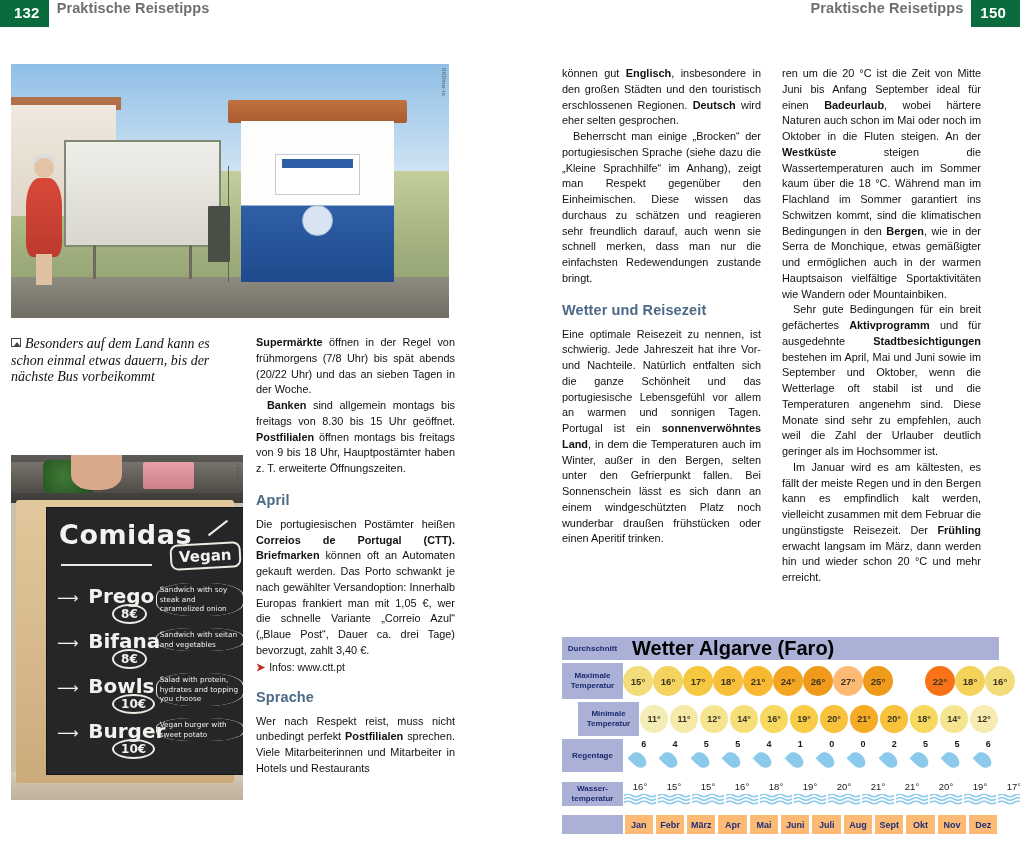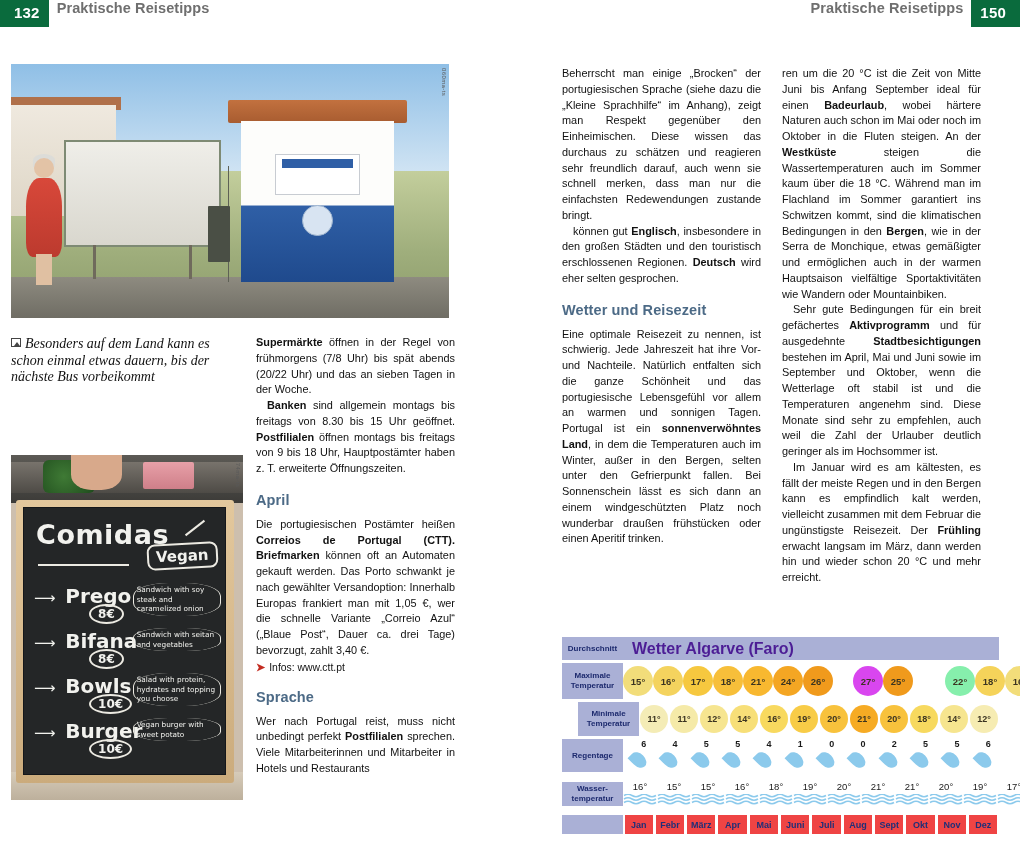--- a/index.html
+++ b/index.html
@@ -141,21 +141,21 @@
              background: radial-gradient(circle at 40% 50%, #3f7a35, #1e4a1c); border-radius: 6px; }
   .p2-box { position: absolute; left: 57%; top: 2%; width: 22%; height: 8%;
              background: linear-gradient(#e7a0a8, #cf7f89); border-radius: 2px; }
   .p2-floor { position: absolute; left: 0; right: 0; bottom: 0; height: 8%;
              background: linear-gradient(#d6cbb9, #bdb09c); }
   .p2-frame { position: absolute; left: 2%; top: 13%; width: 94%; height: 82%;
              background: linear-gradient(#e3c89d, #cbab7c); border-radius: 3px;
              padding: 3.2%; }
   .p2-board { width: 100%; height: 100%; background: #242627;
              border: 1px solid #15171a; position: relative;
-             font-family: "DejaVu Sans", sans-serif; color: #f2f2ee; overflow: hidden; }
+             font-family: "DejaVu Sans", sans-serif; color: #f2f2ee; overflow: hidden; margin-left: 23px; }
   .p2-title { position: absolute; left: 6%; top: 4%; font-size: 27px;
              font-weight: bold; letter-spacing: .5px; }
   .p2-underline { position: absolute; left: 7%; top: 21%; width: 45%;
              border-top: 2px solid #eceae2; }
   .p2-vegan { position: absolute; right: 4%; top: 13%;
              border: 2px solid #eceae2; border-radius: 8px;
              padding: 2px 7px; font-size: 15px; font-weight: bold;
              transform: rotate(-3deg); }
   .p2-pointer { position: absolute; right: 9%; top: 7%;
              width: 24px; border-top: 2px solid #eceae2;
@@ -176,22 +176,22 @@
   
   .weather { position: absolute; left: 562px; top: 637px; width: 437px; }
   .wrow { display: flex; align-items: stretch; margin-bottom: 3px; }
   .wlabel {
     width: 61px; flex: 0 0 61px; background: #aab0d6; color: #1d2a6e;
     font-size: 8px; font-weight: bold; line-height: 10px; text-align: center;
     display: flex; align-items: center; justify-content: center;
     padding: 2px 2px;
   }
   .wtitlebar {
-    flex: 1; background: #aab0d6; color: #4c1d95;
-    font-size: 16px; font-weight: bold;
+    flex: 1; background: #aab0d6; color: #000000;
+    font-size: 20px; font-weight: bold;
     display: flex; align-items: center; padding-left: 9px; height: 23px;
   }
   .wcells { flex: 1; display: flex; }
   .wcell { flex: 1; display: flex; flex-direction: column;
            align-items: center; justify-content: center; }
   .tbubble {
     width: 30px; height: 30px; border-radius: 50%;
     display: flex; align-items: center; justify-content: center;
     font-size: 9.5px; font-weight: bold; color: #3b3421;
   }
@@ -207,21 +207,21 @@
           border-radius: 0 50% 50% 50%; transform: rotate(-45deg);
           margin-bottom: 3px; }
   .row-water { height: 37px; align-items: center; }
   .watercell { width: 100%; height: 100%; display: flex;
                flex-direction: column; align-items: center; justify-content: center; }
   .watertemp { font-size: 9.5px; color: #1a1a1a; margin-bottom: 2px; }
   .waves { width: 34px; height: 12px; }
   .row-months { height: 19px; }
   .wlabel.blank { background: #aab0d6; }
   .mcell { flex: 1; display: flex; align-items: center; justify-content: center;
-           margin: 0 1.5px; background: #ef4444; color: #1f2f78;
+           margin: 0 1.5px; background: #fdba74; color: #1f2f78;
            font-size: 9px; font-weight: bold; }
 </style>
 </head>
 <body>
 
 <div class="page">
 
   <div class="head head-left">
     <span class="folio folio-left">132</span>
     <span class="head-title">Praktische Reisetipps</span>
@@ -311,26 +311,26 @@
     <p class="body"><b>Banken</b><span> sind allgemein montags bis freitags von 8.30 bis 15 Uhr geöffnet. </span><b>Postfilialen</b><span> öffnen montags bis freitags von 9 bis 18 Uhr, Hauptpostämter haben z. T. erweiterte Öffnungszeiten.</span></p>
 
     <h2 class="sec">April</h2>
     <p class="body"><span>Die portugiesischen Postämter heißen </span><b>Correios de Portugal (CTT). Briefmarken</b><span> können oft an Automaten gekauft werden. Das Porto schwankt je nach gewählter Versandoption: Innerhalb Europas frankiert man mit 1,05 €, wer die schnelle Variante „Correio Azul“ („Blaue Post“, Dauer ca. drei Tage) bevorzugt, zahlt 3,40 €.</span></p>
     <div class="infoline">
       <span class="arrow">➤</span>
       <span>Infos: www.ctt.pt</span>
     </div>
 
     <h2 class="sec">Sprache</h2>
-    <p class="body"><span>Wer nach Portugal reist, muss nicht unbedingt perfekt </span><b>Postfilialen</b><span> sprechen. Viele Mitarbeiterinnen und Mitarbeiter in Hotels und Restaurants</span></p>
+    <p class="body"><span>Wer nach Respekt reist, muss nicht unbedingt perfekt </span><b>Postfilialen</b><span> sprechen. Viele Mitarbeiterinnen und Mitarbeiter in Hotels und Restaurants</span></p>
   </div>
 
   <div class="col col-3">
+    <p class="body"><span>können gut </span><b>Englisch</b><span>, insbesondere in den großen Städten und den touristisch erschlossenen Regionen. </span><b>Deutsch</b><span> wird eher selten gesprochen.</span></p>
     <p class="body">Beherrscht man einige „Brocken“ der portugiesischen Sprache (siehe dazu die „Kleine Sprachhilfe“ im Anhang), zeigt man Respekt gegenüber den Einheimischen. Diese wissen das durchaus zu schätzen und reagieren sehr freundlich darauf, auch wenn sie schnell merken, dass man nur die einfachsten Redewendungen zustande bringt.</p>
-    <p class="body"><span>können gut </span><b>Englisch</b><span>, insbesondere in den großen Städten und den touristisch erschlossenen Regionen. </span><b>Deutsch</b><span> wird eher selten gesprochen.</span></p>
 
     <h2 class="sec">Wetter und Reisezeit</h2>
     <p class="body"><span>Eine optimale Reisezeit zu nennen, ist schwierig. Jede Jahreszeit hat ihre Vor- und Nachteile. Natürlich entfalten sich die ganze Schönheit und das portugiesische Lebensgefühl vor allem an warmen und sonnigen Tagen. Portugal ist ein </span><b>sonnenverwöhntes Land</b><span>, in dem die Temperaturen auch im Winter, außer in den Bergen, selten unter den Gefrierpunkt fallen. Bei Sonnenschein lässt es sich dann an einem windgeschützten Platz noch wunderbar draußen frühstücken oder einen Aperitif trinken.</span></p>
   </div>
 
   <div class="col col-4">
     <p class="body"><span>ren um die 20 °C ist die Zeit von Mitte Juni bis Anfang September ideal für einen </span><b>Badeurlaub</b><span>, wobei härtere Naturen auch schon im Mai oder noch im Oktober in die Fluten steigen. An der </span><b>Westküste</b><span> steigen die Wassertemperaturen auch im Sommer kaum über die 18 °C. Während man im Flachland im Sommer garantiert ins Schwitzen kommt, sind die klimatischen Bedingungen in den </span><b>Bergen</b><span>, wie in der Serra de Monchique, etwas gemäßigter und ermöglichen auch in der warmen Hauptsaison vielfältige Sportaktivitäten wie Wandern oder Mountainbiken.</span></p>
     <p class="body"><span>Sehr gute Bedingungen für ein breit gefächertes </span><b>Aktivprogramm</b><span> und für ausgedehnte </span><b>Stadtbesichtigungen</b><span> bestehen im April, Mai und Juni sowie im September und Oktober, wenn die Wetterlage oft stabil ist und die Temperaturen angenehm sind. Diese Monate sind sehr zu empfehlen, auch weil die Zahl der Urlauber deutlich geringer als im Hochsommer ist.</span></p>
     <p class="body"><span>Im Januar wird es am kältesten, es fällt der meiste Regen und in den Bergen kann es empfindlich kalt werden, vielleicht zusammen mit dem Februar die ungünstigste Reisezeit. Der </span><b>Frühling</b><span> erwacht langsam im März, dann werden hin und wieder schon 20 °C und mehr erreicht.</span></p>
   </div>
@@ -359,27 +359,27 @@
           <div class="wcell">
             <div class="tbubble" style="background: rgb(248, 184, 48);">21°</div>
           </div>
           <div class="wcell">
             <div class="tbubble" style="background: rgb(244, 166, 35);">24°</div>
           </div>
           <div class="wcell">
             <div class="tbubble" style="background: rgb(240, 154, 28);">26°</div>
           </div>
           <div class="wcell">
-            <div class="tbubble" style="background: #d946ef; margin-left: 20px;">27°</div>
+            <div class="tbubble" style="background: #fdba74;">27°</div>
           </div>
           <div class="wcell">
             <div class="tbubble" style="background: rgb(240, 154, 28);">25°</div>
           </div>
           <div class="wcell">
-            <div class="tbubble" style="background: #86efac; margin-left: 32px;">22°</div>
+            <div class="tbubble" style="background: #f97316; margin-left: 32px;">22°</div>
           </div>
           <div class="wcell">
             <div class="tbubble" style="background: rgb(245, 211, 90);">18°</div>
           </div>
           <div class="wcell">
             <div class="tbubble" style="background: rgb(242, 221, 122);">16°</div>
           </div>
         </div>
     </div>
 

